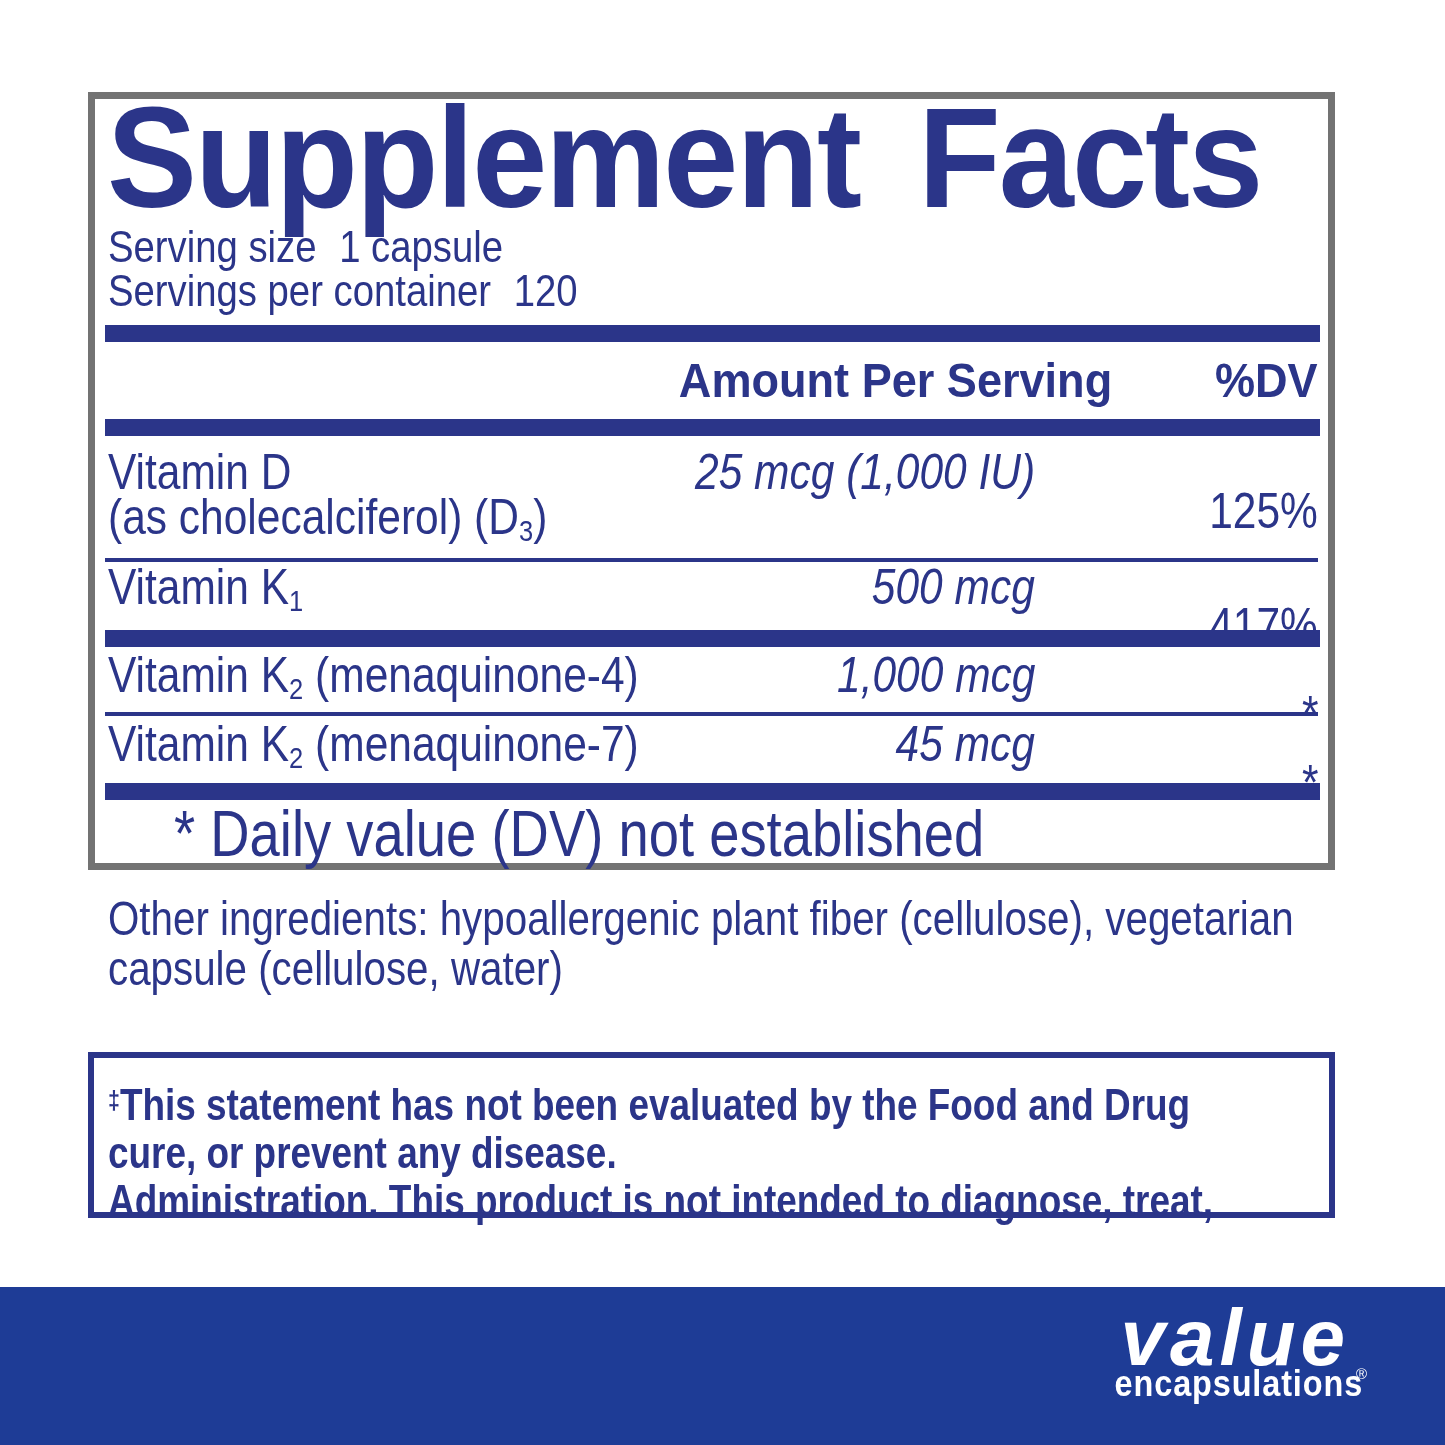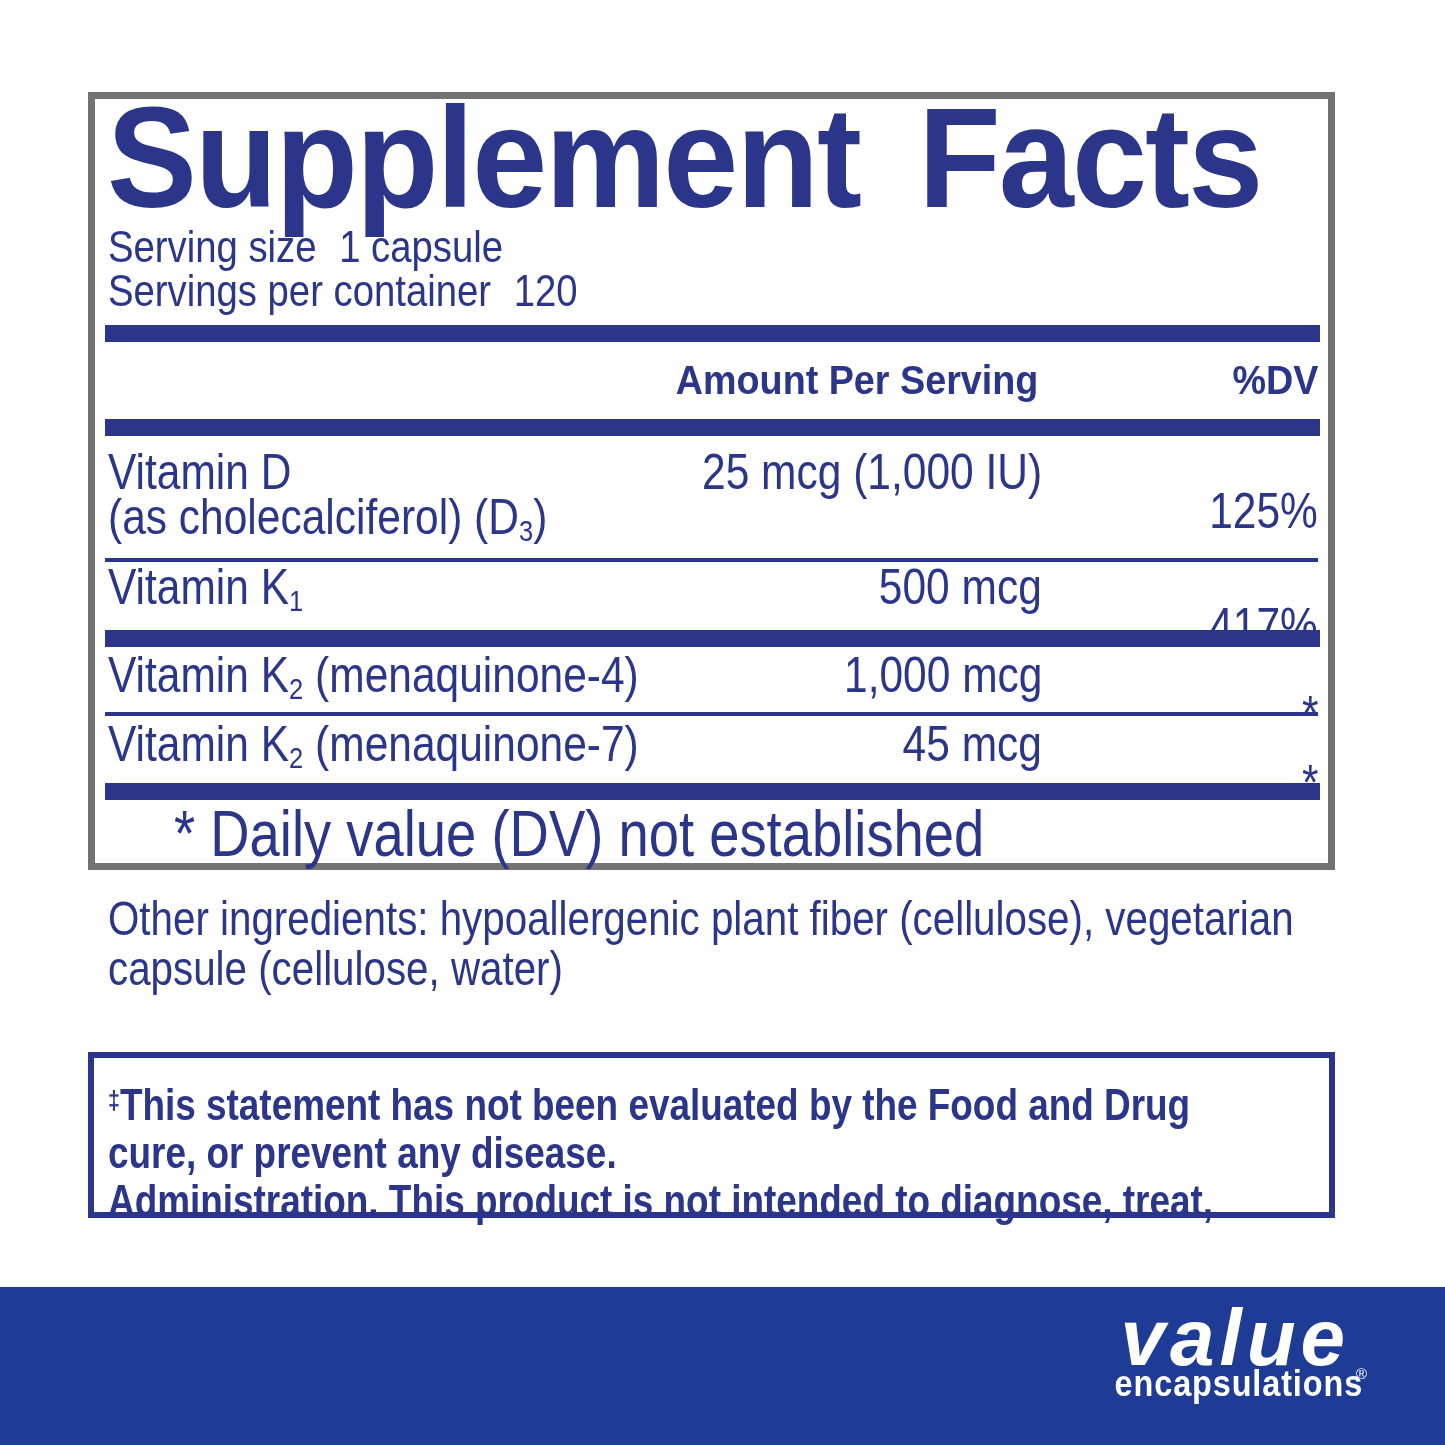--- a/index.html
+++ b/index.html
@@ -15,29 +15,29 @@
             font-weight:bold;white-space:nowrap;letter-spacing:-2px;word-spacing:24px;}
   .serving{position:absolute;left:13px;top:126px;font-size:44px;line-height:44px;white-space:nowrap;}
   .gap{display:inline-block;width:26px;}
 
   .bar{position:absolute;left:10px;width:1215px;height:17px;background:#2b3589;}
   .bar1{top:226px;} .bar2{top:320px;} .bar3{top:531px;} .bar4{top:684px;}
   .rule{position:absolute;left:10px;width:1213px;height:4px;background:#2b3589;}
   .rule1{top:459px;} .rule2{top:613px;}
 
   .hdr{position:absolute;top:261px;left:0;width:1233px;height:44px;
-       font-weight:bold;font-size:41px;line-height:41px;white-space:nowrap;}
+       font-weight:bold;font-size:49px;line-height:41px;white-space:nowrap;}
   .hdr-amount{position:absolute;left:565px;width:390px;text-align:center;}
   .hdr-dv{position:absolute;left:940px;width:283px;text-align:right;}
 
   .row{position:absolute;left:0;width:1233px;font-size:50px;line-height:45px;white-space:nowrap;}
   .row-vitd{top:351px;} .row-k1{top:466px;} .row-k24{top:554px;} .row-k27{top:623px;}
   .cell{position:absolute;top:0;}
   .cell-name{left:13px;}
-  .cell-amt{left:28px;width:919px;text-align:right;}
+  .cell-amt{left:21px;width:919px;text-align:right;font-style:italic;}
   .cell-dv{left:900px;width:323px;text-align:right;margin-top:39px;}
 
   sub{font-size:60%;vertical-align:baseline;position:relative;top:0.22em;line-height:0;}
   sup.dagger{font-size:58%;vertical-align:baseline;position:relative;top:-0.42em;line-height:0;}
 
   .footnote{position:absolute;left:62px;top:711px;font-size:64px;line-height:48px;white-space:nowrap;margin-left:17px;}
 
   
   .cL{display:inline-block;transform-origin:0 50%;}
   .cR{display:inline-block;transform-origin:100% 50%;}

